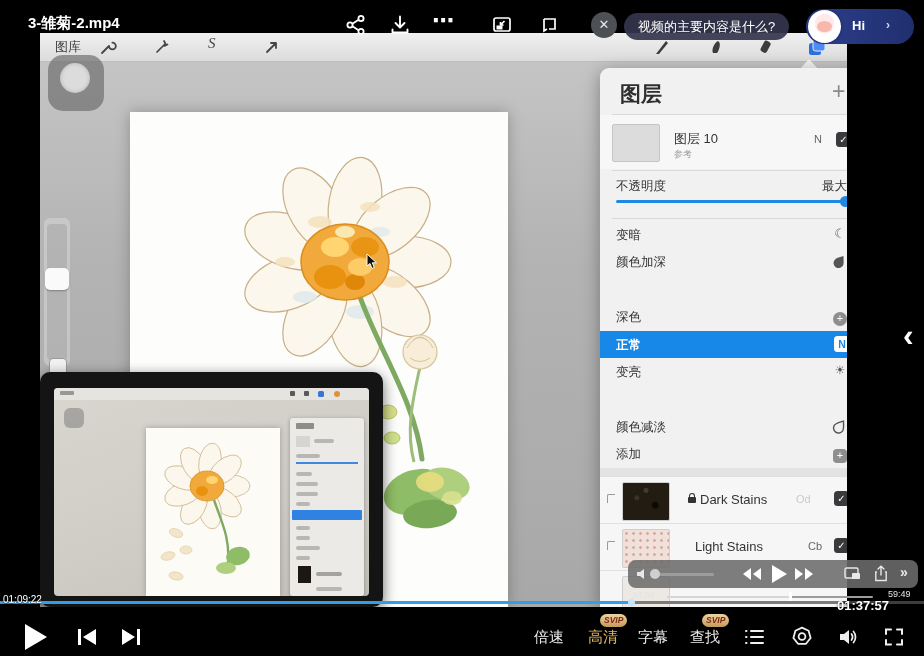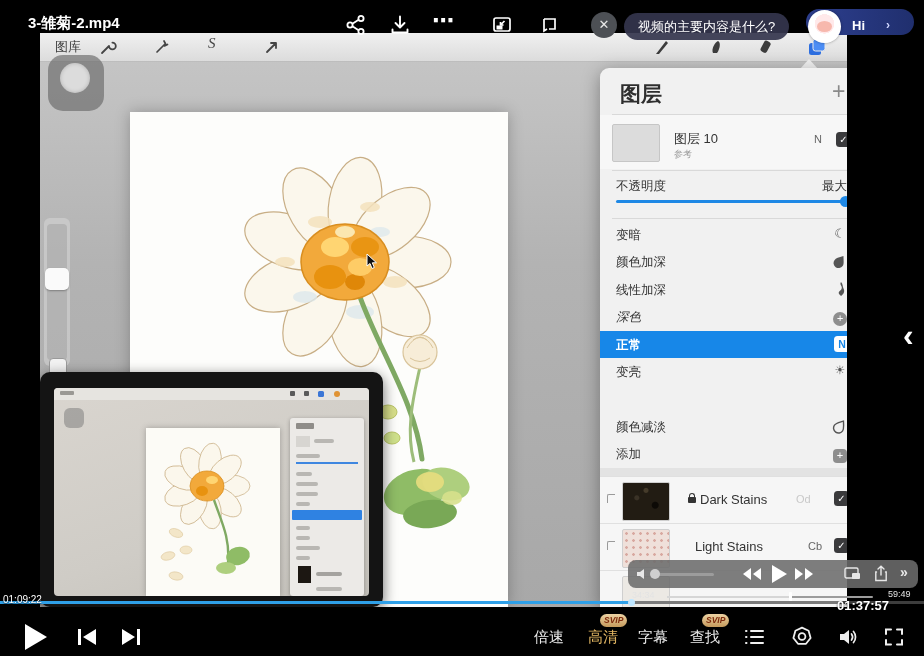--- a/index.html
+++ b/index.html
@@ -48,21 +48,21 @@
   .lock:before{content:'';position:absolute;top:-4px;left:1px;width:4px;height:4px;border:1.3px solid #333;border-bottom:none;border-radius:3px 3px 0 0;}
   
   #inset{left:0px;top:339px;width:343px;height:235px;background:#141414;border-radius:10px;box-shadow:0 4px 14px rgba(0,0,0,.6);overflow:hidden;}
   #inset-screen{position:absolute;left:14px;top:16px;width:315px;height:208px;background:linear-gradient(160deg,#d9d5cf,#cfccc6 60%,#c4c1ba);border-radius:4px;overflow:hidden;}
   .mini-row{position:absolute;background:#b9b7b3;height:4px;border-radius:2px;}
   
   #vtitle{left:28px;top:14px;font-size:15px;font-weight:bold;color:#fff;text-shadow:0 1px 2px rgba(0,0,0,.8);}
   .top-ic{top:13px;width:24px;height:24px;color:#fff;}
   #close-btn{left:591px;top:12px;width:26px;height:26px;border-radius:50%;background:#4d5055;color:#e8e8e8;text-align:center;font-size:13px;line-height:26px;}
   #bubble{left:624px;top:13px;height:27px;background:rgba(52,53,77,.92);border-radius:14px;color:#fff;font-size:13px;line-height:27px;padding:0 14px;}
-  #hi-pill{left:806px;top:9px;width:108px;height:26px;background:linear-gradient(90deg,#2d3f8f,#202f6e);border-radius:18px;}
+  #hi-pill{left:806px;top:9px;width:108px;height:35px;background:linear-gradient(90deg,#2d3f8f,#202f6e);border-radius:18px;}
   #hi-avatar{position:absolute;left:2px;top:1px;width:33px;height:33px;border-radius:50%;background:radial-gradient(circle at 50% 42%,#ffe9ea 0 38%,#fff 39% 100%);box-shadow:0 0 3px rgba(0,0,0,.4);}
   #hi-avatar .face{position:absolute;left:9px;top:11px;width:15px;height:11px;border-radius:50%;background:#f7b8ad;}
   #hi-text{position:absolute;left:46px;top:9px;color:#fff;font-size:13px;font-weight:bold;}
   #hi-arrow{position:absolute;left:80px;top:9px;color:#cfd6ff;font-size:12px;font-weight:bold;}
   
   #prog{left:0;top:601px;width:924px;height:3px;background:#3d3d3d;}
   #prog .buff{position:absolute;left:0;top:0;height:3px;background:#7a7a7a;}
   #prog .played{position:absolute;left:0;top:0;height:3px;background:#2fa0e8;}
   #prog .knob{position:absolute;top:-2px;width:7px;height:7px;border-radius:50%;background:#bfe6ff;}
   #cur-time{left:3px;top:594px;font-size:10px;color:#fff;text-shadow:0 1px 2px #000;}
@@ -222,29 +222,21 @@
         <span class="bm-ic" style="font-size:13px;">☾</span>
       </div>
       <div class="abs bm-row" style="top:180.4px;">
         <span class="bm-label">颜色加深</span>
         <span class="bm-ic">
             <svg width="16" height="16" viewBox="0 0 16 16">
               <path d="M8 2 C11 6 13 8 13 10.5 A5 5 0 0 1 3 10.5 C3 8 5 6 8 2 Z" fill="#555" transform="rotate(35 8 8)"></path>
             </svg>
           </span>
       </div>
-      <div class="abs bm-row" style="top:207.8px;">
-        <span class="bm-label">线性加深</span>
-        <span class="bm-ic">
-            <svg width="16" height="16" viewBox="0 0 16 16">
-              <path d="M9 1 C7 4 11 5 9.5 8 C8.5 10 6 10 7 13 L9 15 C12 13 13 10 11.5 7.5 C10.5 5.5 11 3 9 1 Z" fill="#555"></path>
-            </svg>
-          </span>
-      </div>
-      <div class="abs bm-row" style="top:235.2px;font-style:italic;">
+      <div class="abs bm-row" style="top:235.2px;">
         <span class="bm-label">深色</span>
         <span class="bm-ic"><span class="gray-round" style="border-radius:50%;">+</span></span>
       </div>
       <div class="abs bm-row sel" style="top:262.6px;">
         <span class="bm-label">正常</span>
         <span class="badge-n">N</span>
       </div>
       <div class="abs bm-row" style="top:290px;">
         <span class="bm-label">变亮</span>
         <span class="bm-ic" style="font-size:12px;">☀</span>

